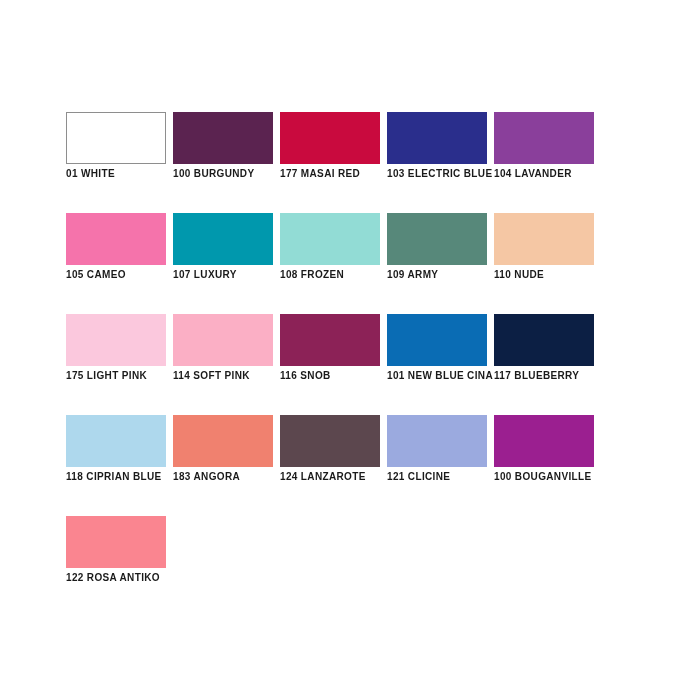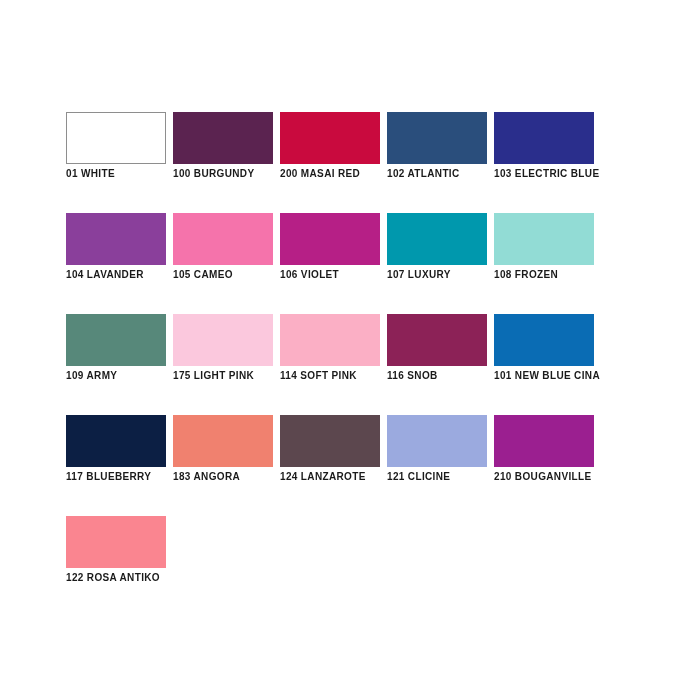--- a/index.html
+++ b/index.html
@@ -65,53 +65,49 @@
       <div class="swatch-cell">
         <div class="swatch-chip has-outline" style="background-color: rgb(255, 255, 255);"></div>
         <div class="swatch-label">01 WHITE</div>
       </div>
       <div class="swatch-cell">
         <div class="swatch-chip" style="background-color: rgb(91, 35, 80);"></div>
         <div class="swatch-label">100 BURGUNDY</div>
       </div>
       <div class="swatch-cell">
         <div class="swatch-chip" style="background-color: rgb(201, 10, 62);"></div>
-        <div class="swatch-label">200 MASAI RED</div>
-      </div>
-      <div class="swatch-cell">
-        <div class="swatch-chip" style="background-color: rgb(42, 78, 124);"></div>
-        <div class="swatch-label">102 ATLANTIC</div>
+        <div class="swatch-label">177 MASAI RED</div>
       </div>
       <div class="swatch-cell">
         <div class="swatch-chip" style="background-color: rgb(42, 46, 140);"></div>
         <div class="swatch-label">103 ELECTRIC BLUE</div>
       </div>
       <div class="swatch-cell">
         <div class="swatch-chip" style="background-color: rgb(138, 63, 155);"></div>
         <div class="swatch-label">104 LAVANDER</div>
       </div>
       <div class="swatch-cell">
         <div class="swatch-chip" style="background-color: rgb(245, 115, 171);"></div>
         <div class="swatch-label">105 CAMEO</div>
       </div>
       <div class="swatch-cell">
-        <div class="swatch-chip" style="background-color: rgb(182, 31, 134);"></div>
-        <div class="swatch-label">106 VIOLET</div>
-      </div>
-      <div class="swatch-cell">
         <div class="swatch-chip" style="background-color: rgb(0, 152, 173);"></div>
         <div class="swatch-label">107 LUXURY</div>
       </div>
       <div class="swatch-cell">
         <div class="swatch-chip" style="background-color: rgb(146, 220, 213);"></div>
         <div class="swatch-label">108 FROZEN</div>
       </div>
       <div class="swatch-cell">
         <div class="swatch-chip" style="background-color: rgb(87, 136, 122);"></div>
         <div class="swatch-label">109 ARMY</div>
+      </div>
+      <div class="swatch-cell">
+        <div class="swatch-chip" style="background-color: rgb(245, 199, 164);"></div>
+        <div class="swatch-label">110 NUDE</div>
       </div>
       <div class="swatch-cell">
         <div class="swatch-chip" style="background-color: rgb(251, 200, 221);"></div>
         <div class="swatch-label">175 LIGHT PINK</div>
       </div>
       <div class="swatch-cell">
         <div class="swatch-chip" style="background-color: rgb(251, 175, 197);"></div>
         <div class="swatch-label">114 SOFT PINK</div>
       </div>
       <div class="swatch-cell">
@@ -120,33 +116,37 @@
       </div>
       <div class="swatch-cell">
         <div class="swatch-chip" style="background-color: rgb(10, 108, 180);"></div>
         <div class="swatch-label">101 NEW BLUE CINA</div>
       </div>
       <div class="swatch-cell">
         <div class="swatch-chip" style="background-color: rgb(12, 31, 68);"></div>
         <div class="swatch-label">117 BLUEBERRY</div>
       </div>
       <div class="swatch-cell">
+        <div class="swatch-chip" style="background-color: rgb(174, 216, 237);"></div>
+        <div class="swatch-label">118 CIPRIAN BLUE</div>
+      </div>
+      <div class="swatch-cell">
         <div class="swatch-chip" style="background-color: rgb(240, 129, 111);"></div>
         <div class="swatch-label">183 ANGORA</div>
       </div>
       <div class="swatch-cell">
         <div class="swatch-chip" style="background-color: rgb(92, 71, 78);"></div>
         <div class="swatch-label">124 LANZAROTE</div>
       </div>
       <div class="swatch-cell">
         <div class="swatch-chip" style="background-color: rgb(155, 170, 223);"></div>
         <div class="swatch-label">121 CLICINE</div>
       </div>
       <div class="swatch-cell">
         <div class="swatch-chip" style="background-color: rgb(155, 31, 144);"></div>
-        <div class="swatch-label">210 BOUGANVILLE</div>
+        <div class="swatch-label">100 BOUGANVILLE</div>
       </div>
       <div class="swatch-cell">
         <div class="swatch-chip" style="background-color: rgb(250, 133, 144);"></div>
         <div class="swatch-label">122 ROSA ANTIKO</div>
       </div>
     </div>
 </div>
 
 </body></html>

